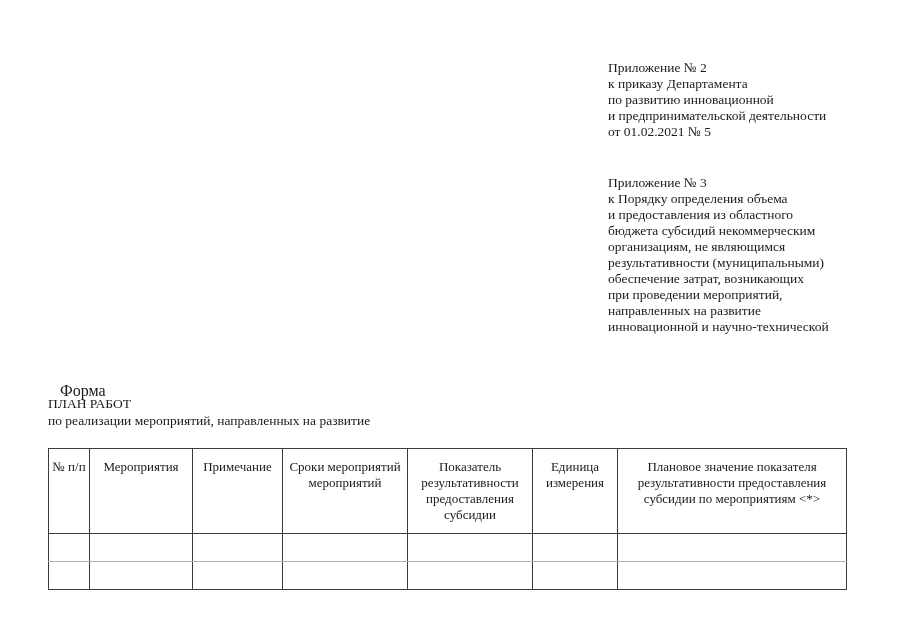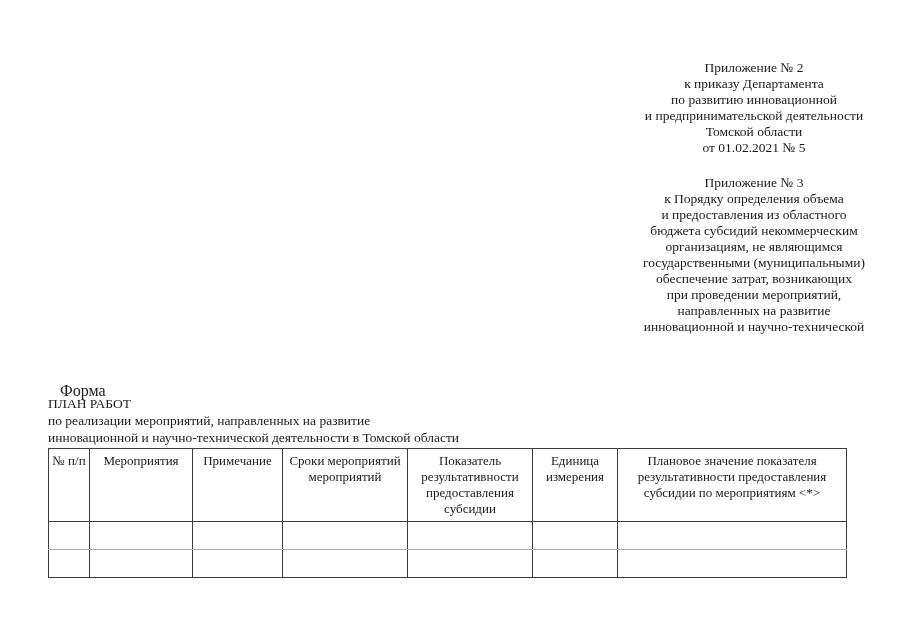--- a/index.html
+++ b/index.html
@@ -16,21 +16,21 @@
     overflow: hidden;
   }
   .abs { position: absolute; }
 
   .ref-block {
     left: 608px;
     width: 292px;
     font-size: 13.5px;
     line-height: 16px;
   }
-  .ref-block .line { white-space: nowrap; text-align: center; }
+  .ref-block .line { white-space: nowrap; }
 
   #appendix2 { top: 60px; }
   #appendix3 { top: 175px; }
 
   #form-label {
     left: 60px;
     top: 382px;
     font-size: 16px;
   }
 
@@ -54,62 +54,60 @@
   }
   #plan-table th, #plan-table td {
     border: 1px solid #3c3c3c;
     box-sizing: border-box;
     overflow: hidden;
   }
   #plan-table th {
     font-weight: normal;
     vertical-align: top;
     text-align: center;
-    padding: 4px 3px;
+    padding: 10px 3px;
     height: 73px;
   }
   #plan-table td {
     height: 28px;
     padding: 0 3px;
   }
   #plan-table tr.empty-row-1 td {
     border-bottom: 1px solid #b0b0b0;
   }
 </style>
 </head>
 <body>
 
 <div id="appendix2" class="abs ref-block">
   <div class="line">Приложение № 2</div>
   <div class="line">к приказу Департамента</div>
   <div class="line">по развитию инновационной</div>
   <div class="line">и предпринимательской деятельности</div>
-  <div class="line">Томской области</div>
   <div class="line">от 01.02.2021 № 5</div>
 </div>
 
 <div id="appendix3" class="abs ref-block">
   <div class="line">Приложение № 3</div>
   <div class="line">к Порядку определения объема</div>
   <div class="line">и предоставления из областного</div>
   <div class="line">бюджета субсидий некоммерческим</div>
   <div class="line">организациям, не являющимся</div>
-  <div class="line">государственными (муниципальными)</div>
+  <div class="line">результативности (муниципальными)</div>
   <div class="line">обеспечение затрат, возникающих</div>
   <div class="line">при проведении мероприятий,</div>
   <div class="line">направленных на развитие</div>
   <div class="line">инновационной и научно-технической</div>
 </div>
 
 <div id="form-label" class="abs">Форма</div>
 
 <div id="title-block" class="abs">
   <div>ПЛАН РАБОТ</div>
   <div>по реализации мероприятий, направленных на развитие</div>
-  <div>инновационной и научно-технической деятельности в Томской области</div>
 </div>
 
 <table id="plan-table">
   <colgroup>
     <col style="width:41px">
     <col style="width:103px">
     <col style="width:90px">
     <col style="width:125px">
     <col style="width:125px">
     <col style="width:85px">

